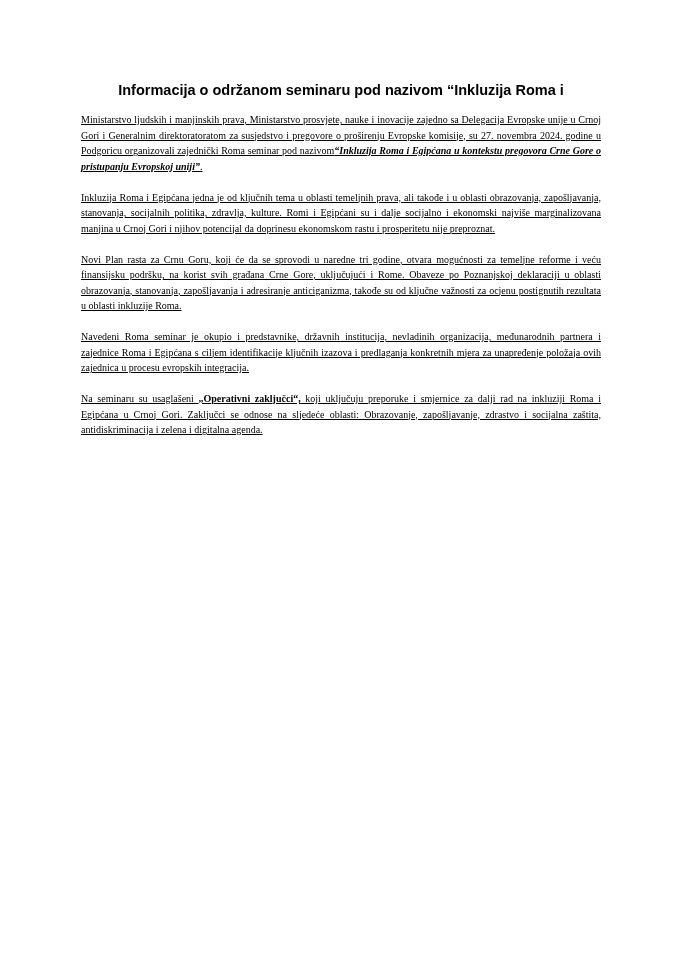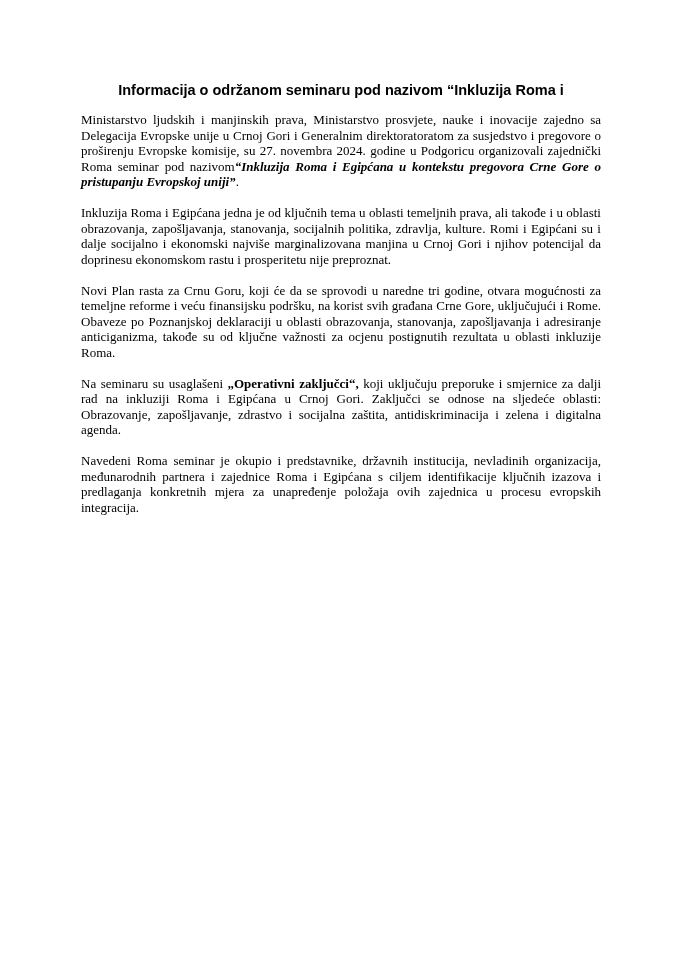--- a/index.html
+++ b/index.html
@@ -24,24 +24,25 @@
     font-size: 14.5px;
     line-height: 22px;
     text-align: center;
     margin: 0 0 11px 0;
   }
   .title-line {
     display: block;
   }
   .para {
     font-family: "Liberation Serif", serif;
-    font-size: 13px;
+    font-size: 10px;
     line-height: 15.5px;
     text-align: justify;
     margin: 0 0 15.5px 0;
+    text-decoration: underline;
   }
   .bi {
     font-weight: bold;
     font-style: italic;
   }
   .b {
     font-weight: bold;
   }
 </style>
 </head>
@@ -52,17 +53,17 @@
   <h1 class="title">
     <span class="title-line">Informacija o održanom seminaru pod nazivom “Inkluzija Roma i</span>
   </h1>
 
   <p class="para"><span>Ministarstvo ljudskih i manjinskih prava, Ministarstvo prosvjete, nauke i inovacije zajedno sa Delegacija Evropske unije u Crnoj Gori i Generalnim direktoratoratom za susjedstvo i pregovore o proširenju Evropske komisije, su 27. novembra 2024. godine u Podgoricu organizovali zajednički  Roma seminar pod nazivom</span><span class="bi">“Inkluzija Roma i Egipćana u kontekstu pregovora Crne Gore o pristupanju Evropskoj uniji”</span><span>.</span></p>
 
   <p class="para">Inkluzija Roma i Egipćana jedna je od ključnih tema u oblasti temeljnih prava, ali takođe i u oblasti obrazovanja, zapošljavanja, stanovanja, socijalnih politika, zdravlja, kulture. Romi i Egipćani su i dalje socijalno i ekonomski najviše marginalizovana manjina u Crnoj Gori i njihov potencijal da doprinesu ekonomskom rastu i prosperitetu nije preproznat.</p>
 
   <p class="para">Novi Plan rasta za Crnu Goru, koji će da se sprovodi u naredne tri godine, otvara mogućnosti za temeljne reforme i veću finansijsku podršku, na korist svih građana Crne Gore, uključujući i Rome. Obaveze po Poznanjskoj deklaraciji u oblasti obrazovanja, stanovanja, zapošljavanja i adresiranje anticiganizma, takođe su od ključne važnosti za ocjenu postignutih rezultata u oblasti inkluzije Roma.</p>
 
+  <p class="para">Navedeni Roma seminar je okupio i predstavnike, državnih institucija, nevladinih organizacija, međunarodnih partnera i zajednice Roma i Egipćana s ciljem identifikacije ključnih izazova i predlaganja konkretnih mjera za unapređenje položaja ovih zajednica u procesu evropskih integracija.</p>
+
   <p class="para"><span>Na seminaru su usaglašeni </span><span class="b">„Operativni zaključci“,</span><span> koji uključuju preporuke i smjernice za dalji rad na inkluziji Roma i Egipćana u Crnoj Gori. Zaključci se odnose na sljedeće oblasti: Obrazovanje, zapošljavanje, zdrastvo i socijalna zaštita, antidiskriminacija i zelena i digitalna agenda.</span></p>
-
-  <p class="para">Navedeni Roma seminar je okupio i predstavnike, državnih institucija, nevladinih organizacija, međunarodnih partnera i zajednice Roma i Egipćana s ciljem identifikacije ključnih izazova i predlaganja konkretnih mjera za unapređenje položaja ovih zajednica u procesu evropskih integracija.</p>
 
 </div>
 
 </body></html>

